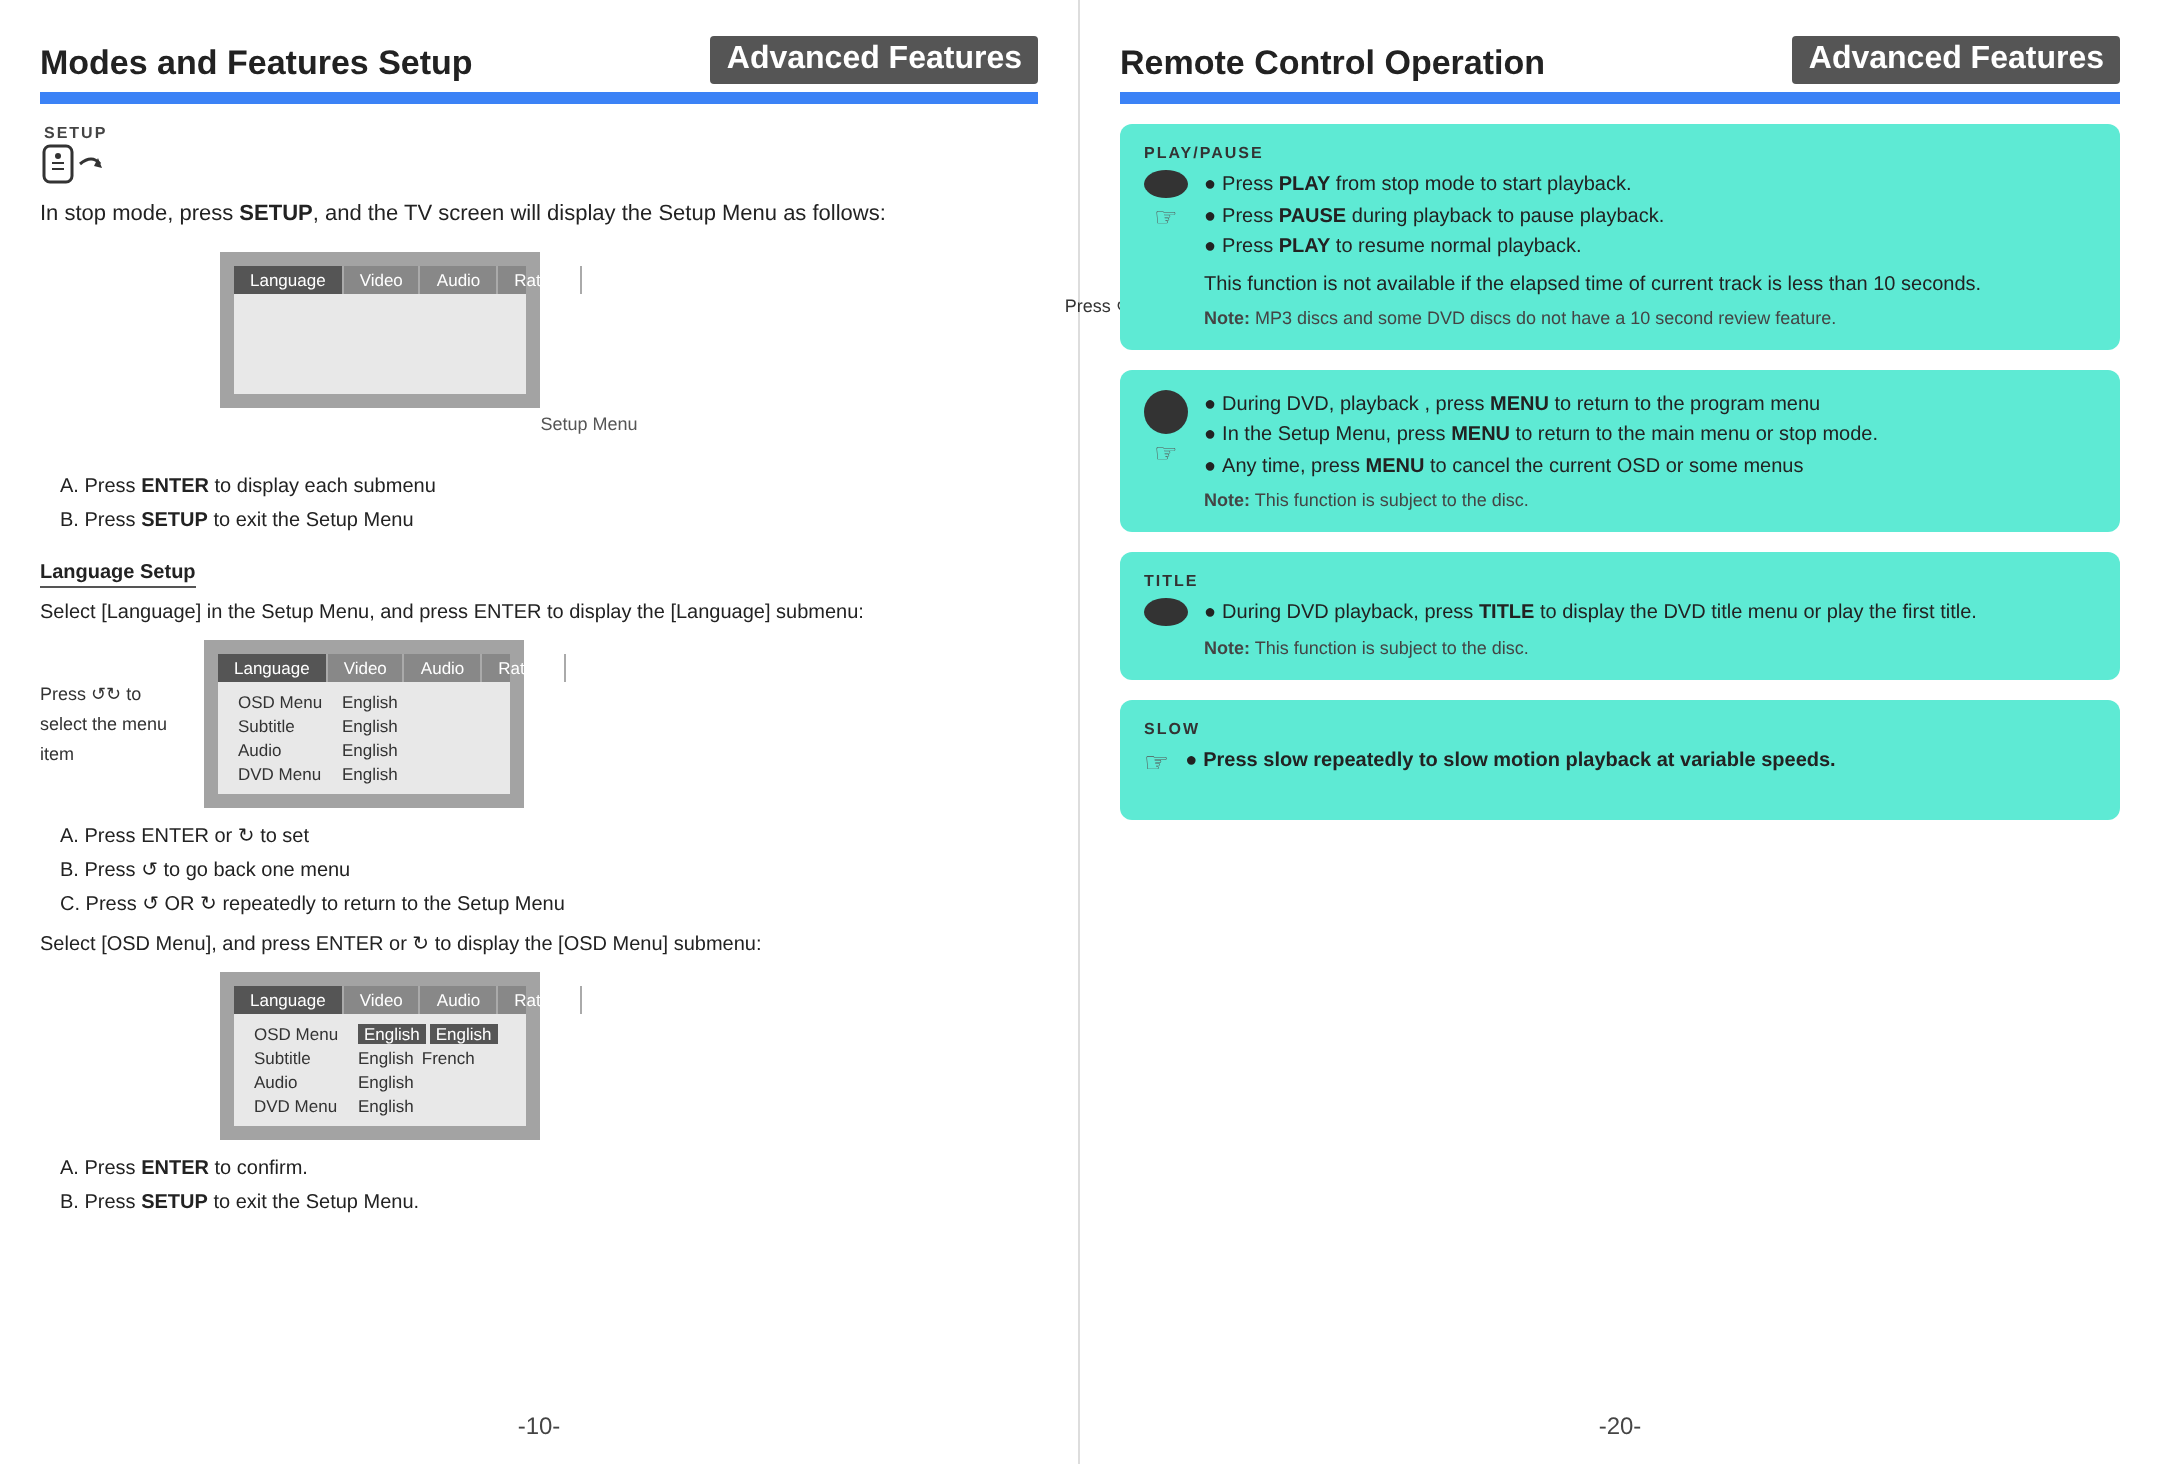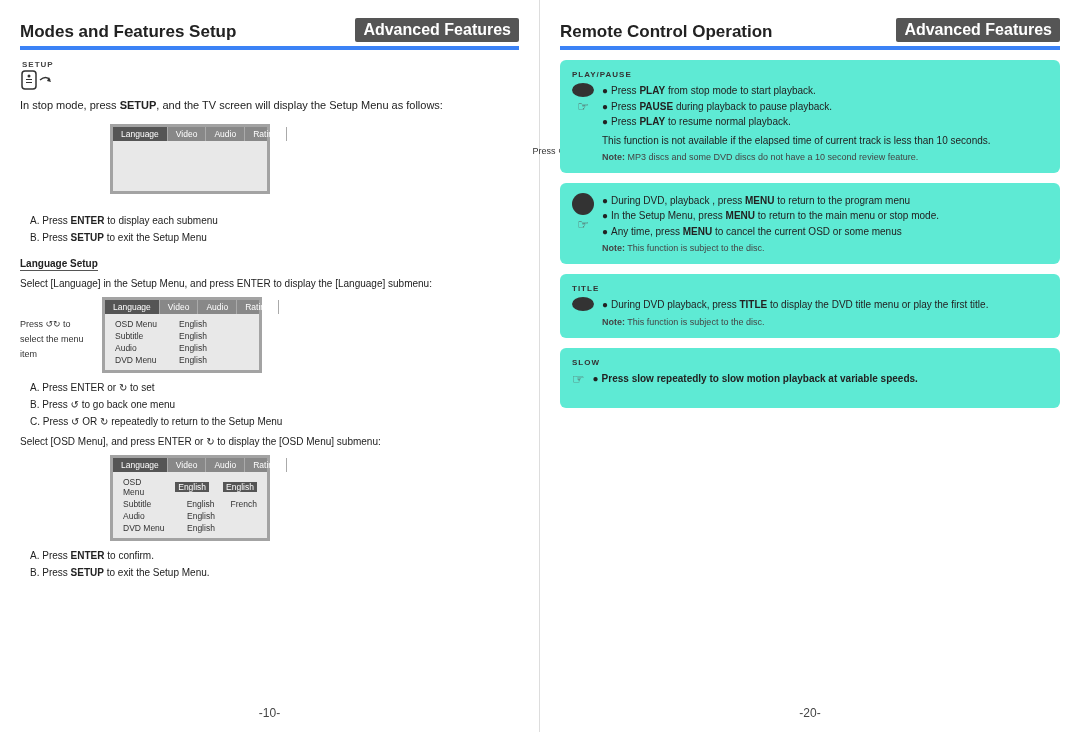--- a/index.html
+++ b/index.html
@@ -23,21 +23,21 @@
     }
     .page-right {
       width: 540px;
       height: 732px;
       padding: 18px 20px 1px 20px;
       position: relative;
     }
     .page-header {
       display: flex;
       align-items: flex-end;
-      border-bottom: 4px solid #3b82f6;
+      border-bottom: 6px solid #3b82f6;
       padding-bottom: 4px;
       margin-bottom: 10px;
     }
     .page-title {
       font-size: 17px;
       font-weight: bold;
       flex: 1;
     }
     .badge {
       background: #555;
@@ -60,21 +60,21 @@
       color: #444;
       margin-left: 2px;
     }
     .intro-text {
       font-size: 11px;
       margin-bottom: 10px;
       line-height: 1.5;
     }
     .intro-text b { font-weight: bold; }
     .menu-screenshot {
-      border: 3px solid #a3a3a3;
+      border: 7px solid #a3a3a3;
       width: 160px;
       background: #f5f5f5;
       margin: 0 auto 2px 40px;
       position: relative;
     }
     .menu-tabs {
       display: flex;
       background: #888;
     }
     .menu-tab {
@@ -108,21 +108,20 @@
     .select-text {
       font-size: 10px;
       margin-bottom: 6px;
       line-height: 1.5;
     }
     .menu-row {
       display: flex;
       align-items: center;
       font-size: 8.5px;
       padding: 1px 4px;
-      gap: 12px;
     }
     .menu-row-label {
       width: 52px;
       color: #333;
     }
     .menu-row-value {
       color: #333;
     }
     .menu-row-value.highlighted {
       background: #555;
@@ -223,20 +222,21 @@
   <div class="screenshot-wrap" style="margin-left:50px; margin-bottom:18px;">
     <div class="menu-screenshot">
       <div class="menu-tabs">
         <div class="menu-tab active">Language</div>
         <div class="menu-tab">Video</div>
         <div class="menu-tab">Audio</div>
         <div class="menu-tab">Rating</div>
       </div>
       <div class="menu-body" style="min-height:50px;"></div>
     </div>
+    <div style="text-align:center; font-size:9px; color:#555; margin-top:3px;">Setup Menu</div>
     <div style="position:absolute; right:-120px; top:22px; font-size:9px; color:#333; white-space:nowrap;">
       Press ↺↻ to change items
     </div>
   </div>
 
   <div class="instructions">
     A. Press <b>ENTER</b> to display each submenu<br>
     B. Press <b>SETUP</b> to exit the Setup Menu
   </div>
 

